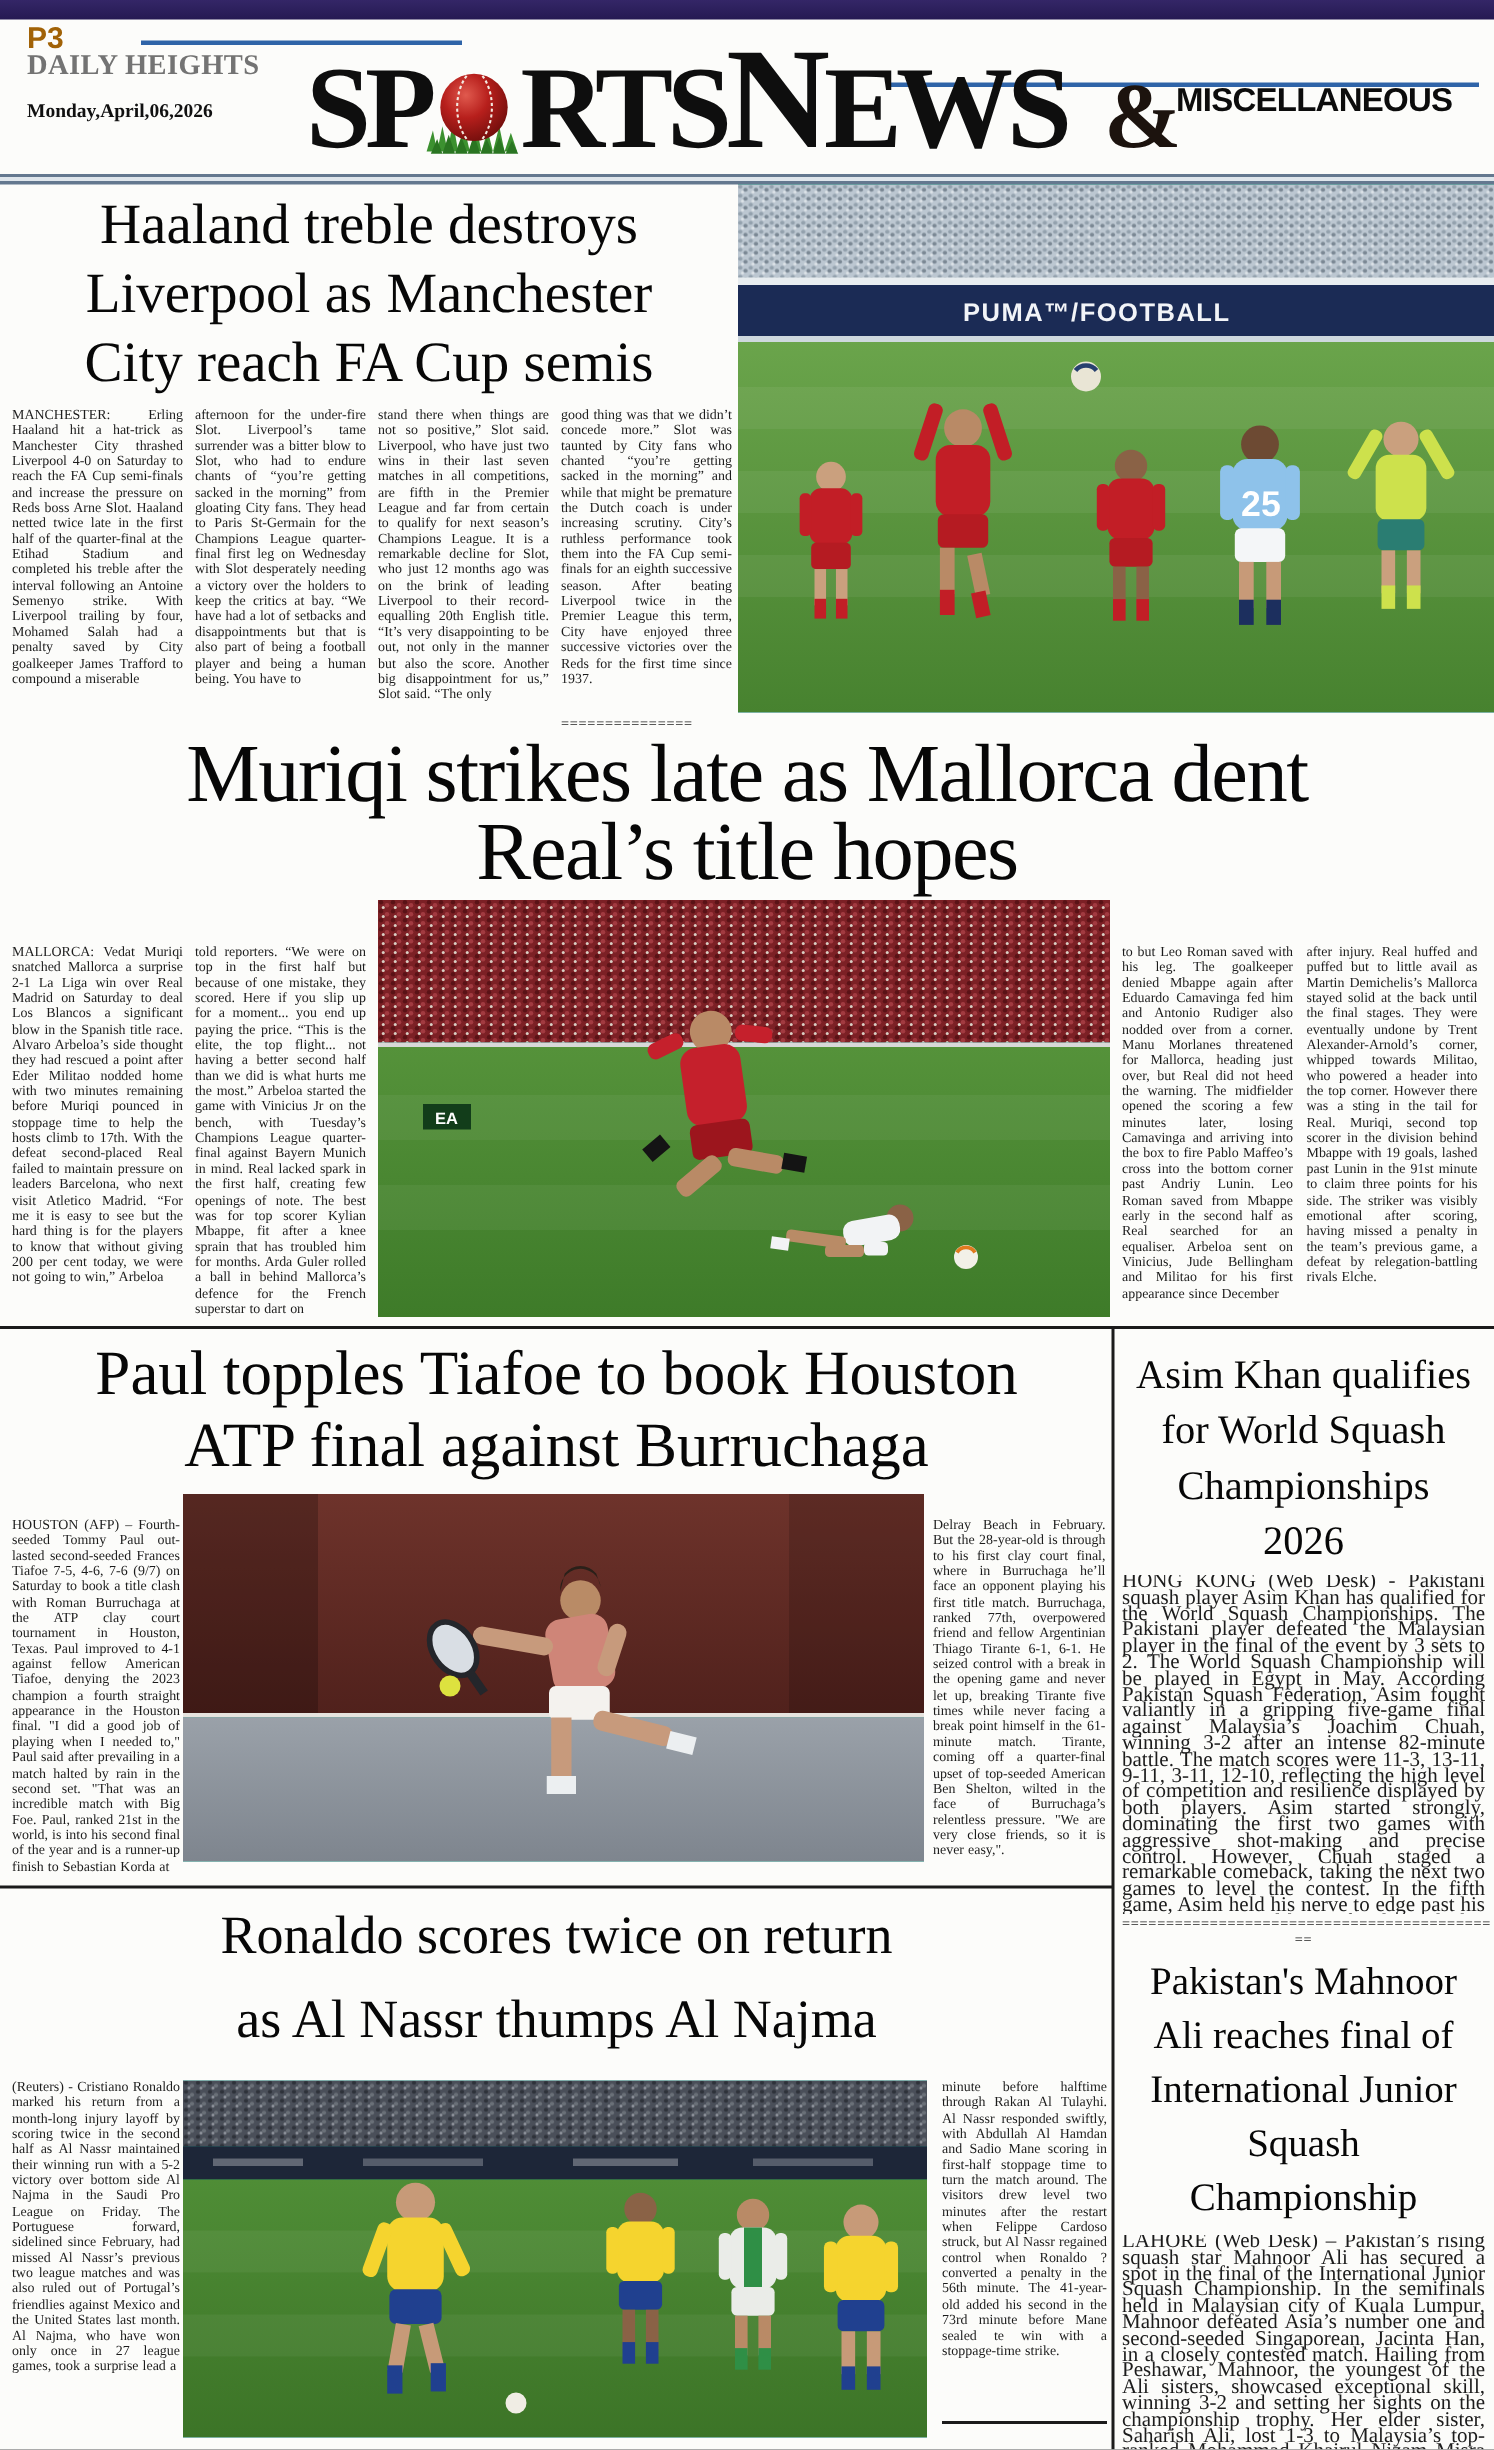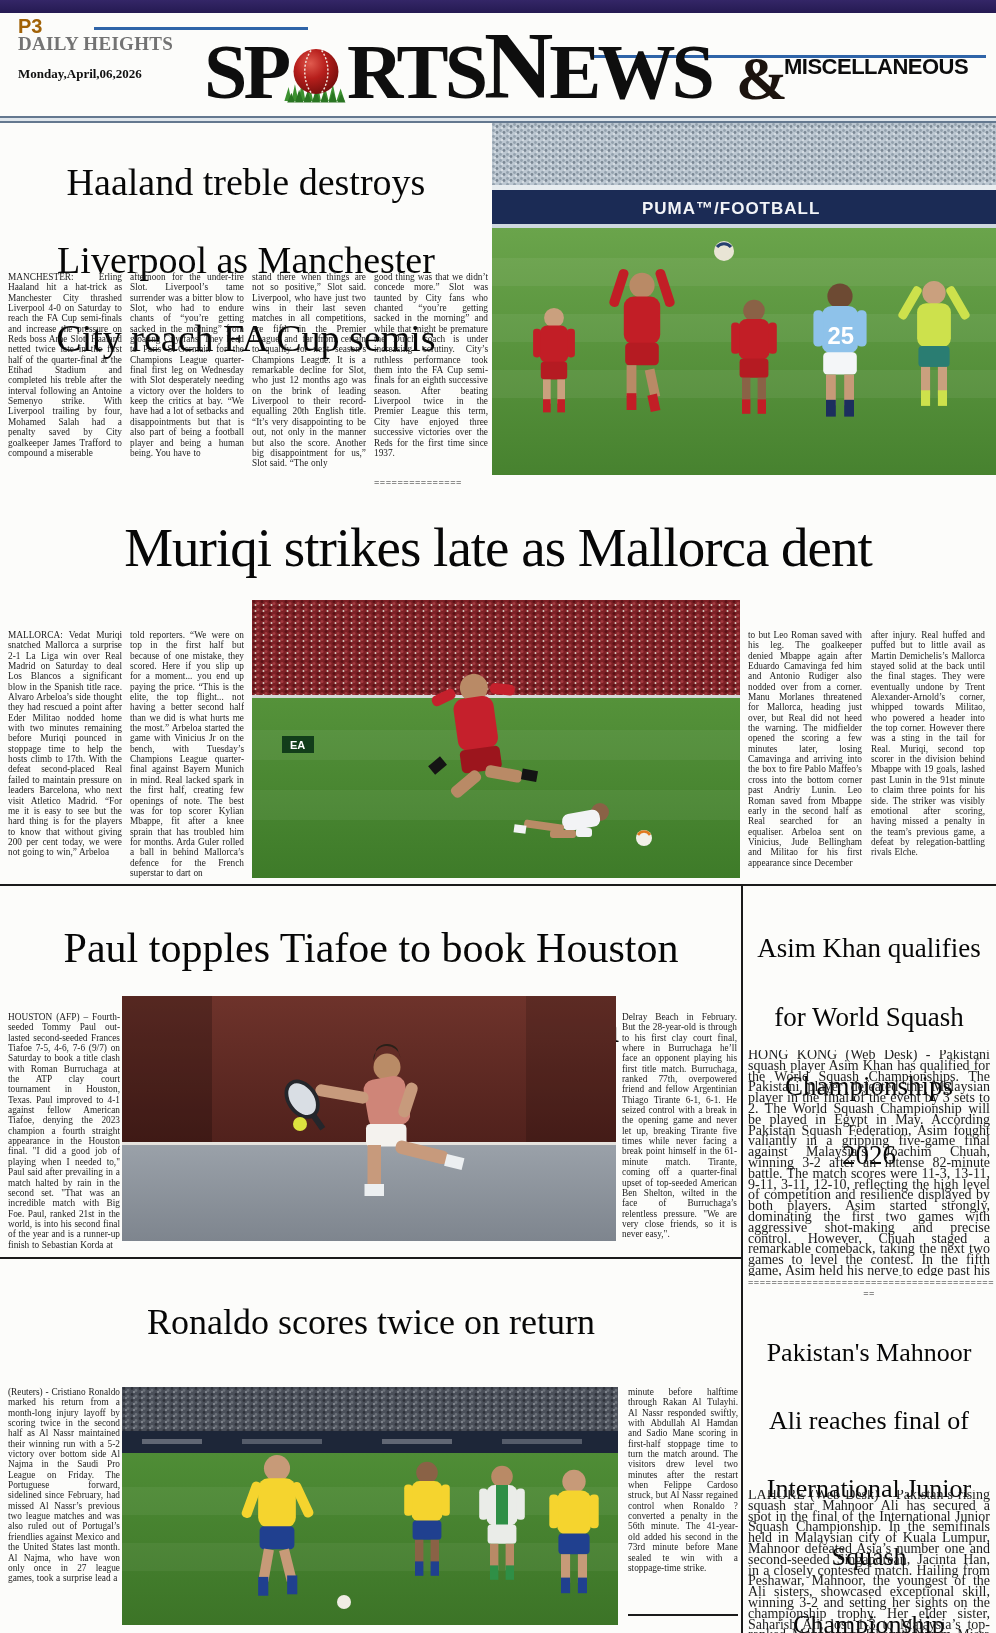--- a/index.html
+++ b/index.html
@@ -2,21 +2,21 @@
 <html><head>
 <meta charset="utf-8">
 <style>
   html,body{margin:0;padding:0;background:#6f6f6f;}
   #page{position:relative;width:996px;height:1633px;margin:0 auto;background:#fcfcfa;
         overflow:hidden;font-family:"Liberation Serif",serif;color:#181818;}
   .abs{position:absolute;}
   .bodycol{font-size:9.3px;line-height:10.35px;text-align:justify;color:#1c1c1c;overflow:hidden;word-spacing:.4px;}
   .sidecol{font-size:14px;line-height:10.8px;text-align:justify;color:#1c1c1c;overflow:hidden;}
   .headline{text-align:center;color:#070707;font-weight:400;}
-  .headline div{white-space:nowrap;margin-top:32px;}
+  .headline div{white-space:nowrap;}
   .rule{background:#1b1b1b;}
   .blue-rule{background:#2f64a8;}
   .topbar{background:linear-gradient(180deg,#342667,#251a52);}
   .hdr-bottom{background:linear-gradient(180deg,#64788f 0 2px,#dfe6ec 2px 5px,#64788f 5px 7px);}
   .pagenum{font-family:"Liberation Sans",sans-serif;font-weight:700;font-size:20px;color:#a16207;}
   .paper{font-weight:700;font-size:19px;letter-spacing:.3px;color:#737373;}
   .date{font-weight:700;font-size:13px;color:#101010;}
   .mast{white-space:nowrap;line-height:80px;}
   .mast-lg{font-size:78px;font-weight:700;letter-spacing:-4px;color:#0e0e0e;}
   .mast-xl{font-size:96px;font-weight:700;letter-spacing:-4px;color:#0e0e0e;}

